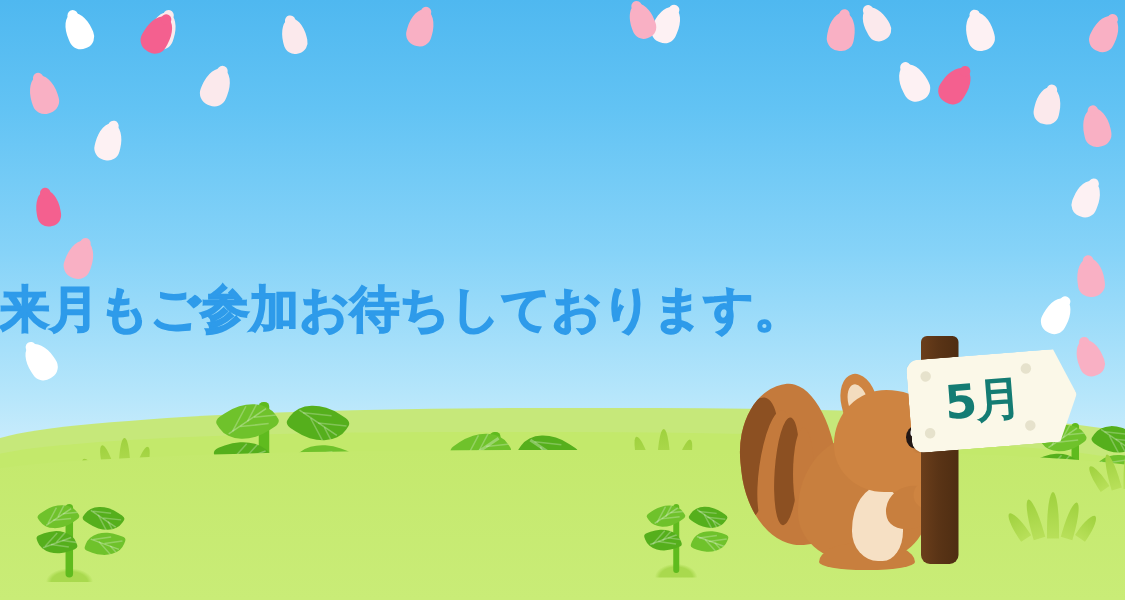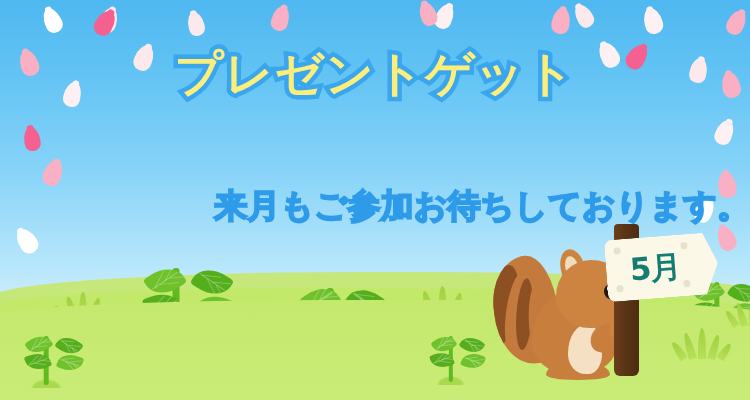--- a/index.html
+++ b/index.html
@@ -210,23 +210,23 @@
     line-height:62px;
     letter-spacing:1px;
     color:#FCEE7C;
     -webkit-text-stroke:9px #3AA6ED;
     paint-order:stroke fill;
     text-shadow:0 0 1px #3AA6ED;
   }
   .hl-line.l2{font-size:50px;letter-spacing:-1px;}
   #subtitle{
     position:absolute;left:0;top:185px;width:750px;
-    text-align:right;z-index:40;
+    text-align:left;z-index:40;
     font-family:"DejaVu Sans","Liberation Sans",sans-serif;
-    font-weight:bold;
+    font-weight:normal;
     font-size:33px;
     line-height:42px;
     letter-spacing:0px;
     color:#2E9BEA;
     -webkit-text-stroke:2px #2E9BEA;
     paint-order:stroke fill;
   }
 </style>
 </head>
 <body>
@@ -493,18 +493,17 @@
     <div class="board">
       <div class="screw" style="left:9px;top:8px;"></div>
       <div class="screw" style="left:9px;top:46px;"></div>
       <div class="screw" style="left:76px;top:8px;"></div>
       <div class="screw" style="left:76px;top:46px;"></div>
     </div>
     <div class="board-text">5月</div>
   </div>
 
   <div id="headline">
-    <span class="hl-line l1">プレゼントゲット</span>
   </div>
 
   <div id="subtitle">来月もご参加お待ちしております。</div>
 
 </div>
 
 </body></html>

